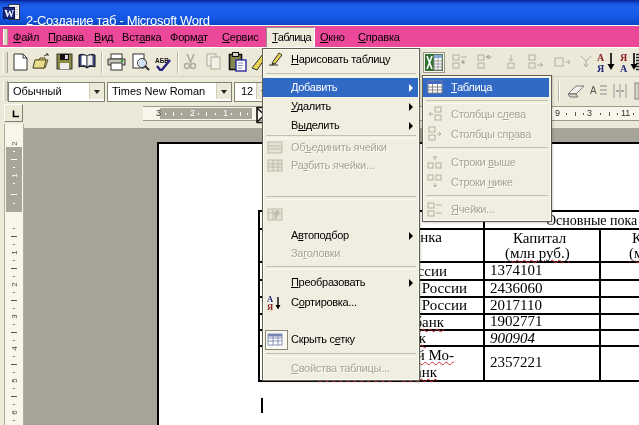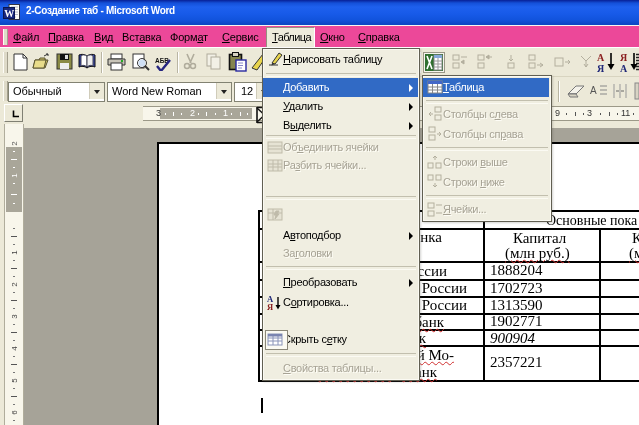--- a/index.html
+++ b/index.html
@@ -1,21 +1,21 @@
 <!DOCTYPE html>
 <html><head><meta charset="utf-8">
 <style>
 html,body{margin:0;padding:0;}
 body{width:639px;height:425px;overflow:hidden;position:relative;background:#ECE9D8;
   font-family:"Liberation Sans",sans-serif;}
 .abs{position:absolute;}
 
 #titlebar{left:0;top:0;width:639px;height:25px;
  background:linear-gradient(180deg,#071f96 0,#1450d8 3px,#1e60ee 7px,#175ae8 14px,#1153dc 20px,#0b48c4 24px);}
-#titletext{left:26px;top:5px;color:#fff;font-size:10px;font-weight:bold;letter-spacing:-0.3px;}
+#titletext{left:26px;top:13px;color:#fff;font-size:13px;font-weight:normal;letter-spacing:-0.3px;}
 
 #menubar{left:0;top:25px;width:639px;height:22px;background:#ec4899;border-top:1px solid #F8F7F1;}
 .mitem{position:absolute;top:3px;height:16px;line-height:16px;font-size:11px;letter-spacing:-0.2px;color:#000;}
 #mtab{left:266px;top:1px;width:47px;height:19px;background:#EEEBDC;
  border-left:1px solid #94917f;border-top:1px solid #94917f;border-right:1px solid #fff;border-bottom:none;}
 .dragdots{position:absolute;width:3px;background:#dedac8;border-left:1px solid #fdfcf6;border-right:1px solid #a39f8d;}
 
 #tb1{left:0;top:47px;width:639px;height:29px;background:#ECE9D8;border-top:1px solid #fff;}
 #tb2{left:0;top:76px;width:639px;height:28px;background:#ECE9D8;border-top:1px solid #d8d4c0;}
 .tsep{position:absolute;top:4px;width:1px;height:21px;background:#b9b5a3;border-right:1px solid #fff;}
@@ -42,21 +42,21 @@
 .vnumw{position:absolute;left:5px;font-size:8px;color:#fff;transform:rotate(-90deg);width:8px;text-align:center;}
 .vtick{position:absolute;left:6px;width:6px;height:1px;background:#555;}
 .vdot{position:absolute;left:8px;width:2px;height:1px;background:#777;}
 
 .tl{position:absolute;background:#000;}
 .tt{position:absolute;font-family:"Liberation Serif",serif;font-size:15px;color:#000;white-space:nowrap;line-height:15px;}
 .wavy{text-decoration:underline;text-decoration-style:wavy;text-decoration-color:#d03030;text-decoration-thickness:1px;text-underline-offset:1px;}
 
 .menu{position:absolute;background:#F0EEE1;border:1px solid #615f52;box-shadow:inset 1px 1px 0 #fbfaf3,inset -1px -1px 0 #fbfaf3,1px 1px 2px rgba(80,80,70,0.25);}
 .mi{position:absolute;left:0px;height:19px;line-height:19px;font-size:11px;letter-spacing:-0.3px;color:#000;white-space:nowrap;}
-.mi .txt{position:absolute;left:20px;top:0;}
+.mi .txt{position:absolute;left:28px;top:0;}
 .mi.dis{color:#A7A395;text-shadow:1px 1px 0 #fefdf6;}
 .mi.hl{background:#316AC5;color:#fff;}
 .arrow{position:absolute;right:5px;top:5.5px;width:0;height:0;border-left:4px solid #000;border-top:4px solid transparent;border-bottom:4px solid transparent;}
 .hl .arrow{border-left-color:#fff;}
 .msep{position:absolute;left:3px;height:2px;border-top:1px solid #c2bfae;border-bottom:1px solid #fbfaf3;}
 .micon{position:absolute;left:4px;top:1px;width:17px;height:17px;}
 u{text-decoration:underline;text-underline-offset:1px;}
 </style></head>
 <body>
 
@@ -210,21 +210,21 @@
 </div>
 
 <div id="tb2" class="abs">
   <div class="dragdots" style="left:3px;top:4px;height:20px"></div>
   <div class="tsep" style="left:558px"></div>
   <div class="combo" style="left:8px;width:95px">
       <span class="ct">Обычный</span>
       <span class="cbtn"></span>
     </div>
   <div class="combo" style="left:107px;width:123px">
-      <span class="ct">Word New Roman</span>
+      <span class="ct">Times New Roman</span>
       <span class="cbtn"></span>
     </div>
   <div class="combo" style="left:234px;width:36px">
       <span class="ct" style="left:6px">12</span>
       <span class="cbtn"></span>
     </div>
   <svg class="abs" style="left:566px;top:5px" width="21" height="18" viewBox="0 0 21 18">
     <path d="M2 12 L10 4 l8 0 -8 8 z" fill="#f4f2ea" stroke="#777"></path>
     <path d="M2 12 l8 0 8-8" fill="none" stroke="#777"></path>
     <path d="M2 12 l2 3 8 0 -2-3 z" fill="#d8d4c4" stroke="#777"></path>
@@ -347,23 +347,23 @@
   <div class="tt" style="left:632px;top:231px">Кредиты</div>
   <div class="tt wavy" style="left:629px;top:246px">(млн</div>
   <div class="tt" style="right:197px;top:230px">Наименование банка</div>
   <div class="tt" style="right:192px;top:264px">Сбербанк России</div>
   <div class="tt" style="right:172px;top:281px">Внешторгбанк России</div>
   <div class="tt" style="right:172px;top:298px">Газпромбанк России</div>
   <div class="tt wavy" style="right:195px;top:315px">Инвестторгбанк</div>
   <div class="tt wavy" style="right:213px;top:331px">Росбанк</div>
   <div class="tt wavy" style="right:185px;top:348px">Российский Мо-</div>
   <div class="tt wavy" style="right:202px;top:365px">сковский торгбанк</div>
-  <div class="tt" style="left:490px;top:263px">1888204</div>
-  <div class="tt" style="left:490px;top:281px">1702723</div>
-  <div class="tt" style="left:490px;top:298px">1313590</div>
+  <div class="tt" style="left:490px;top:263px">1374101</div>
+  <div class="tt" style="left:490px;top:281px">2436060</div>
+  <div class="tt" style="left:490px;top:298px">2017110</div>
   <div class="tt" style="left:490px;top:314px">1902771</div>
   <div class="tt" style="left:490px;top:331px;font-style:italic">900904</div>
   <div class="tt" style="left:490px;top:355px">2357221</div>
 
   <div class="tl" style="left:261px;top:398px;width:2px;height:15px"></div>
 </div>
 
 <div class="menu" id="mainmenu" style="left:262px;top:48px;width:156px;height:331px;z-index:10">
   <div class="mi" style="top:1px;width:155px">
       <span class="txt"><u>Н</u>арисовать таблицу</span>

